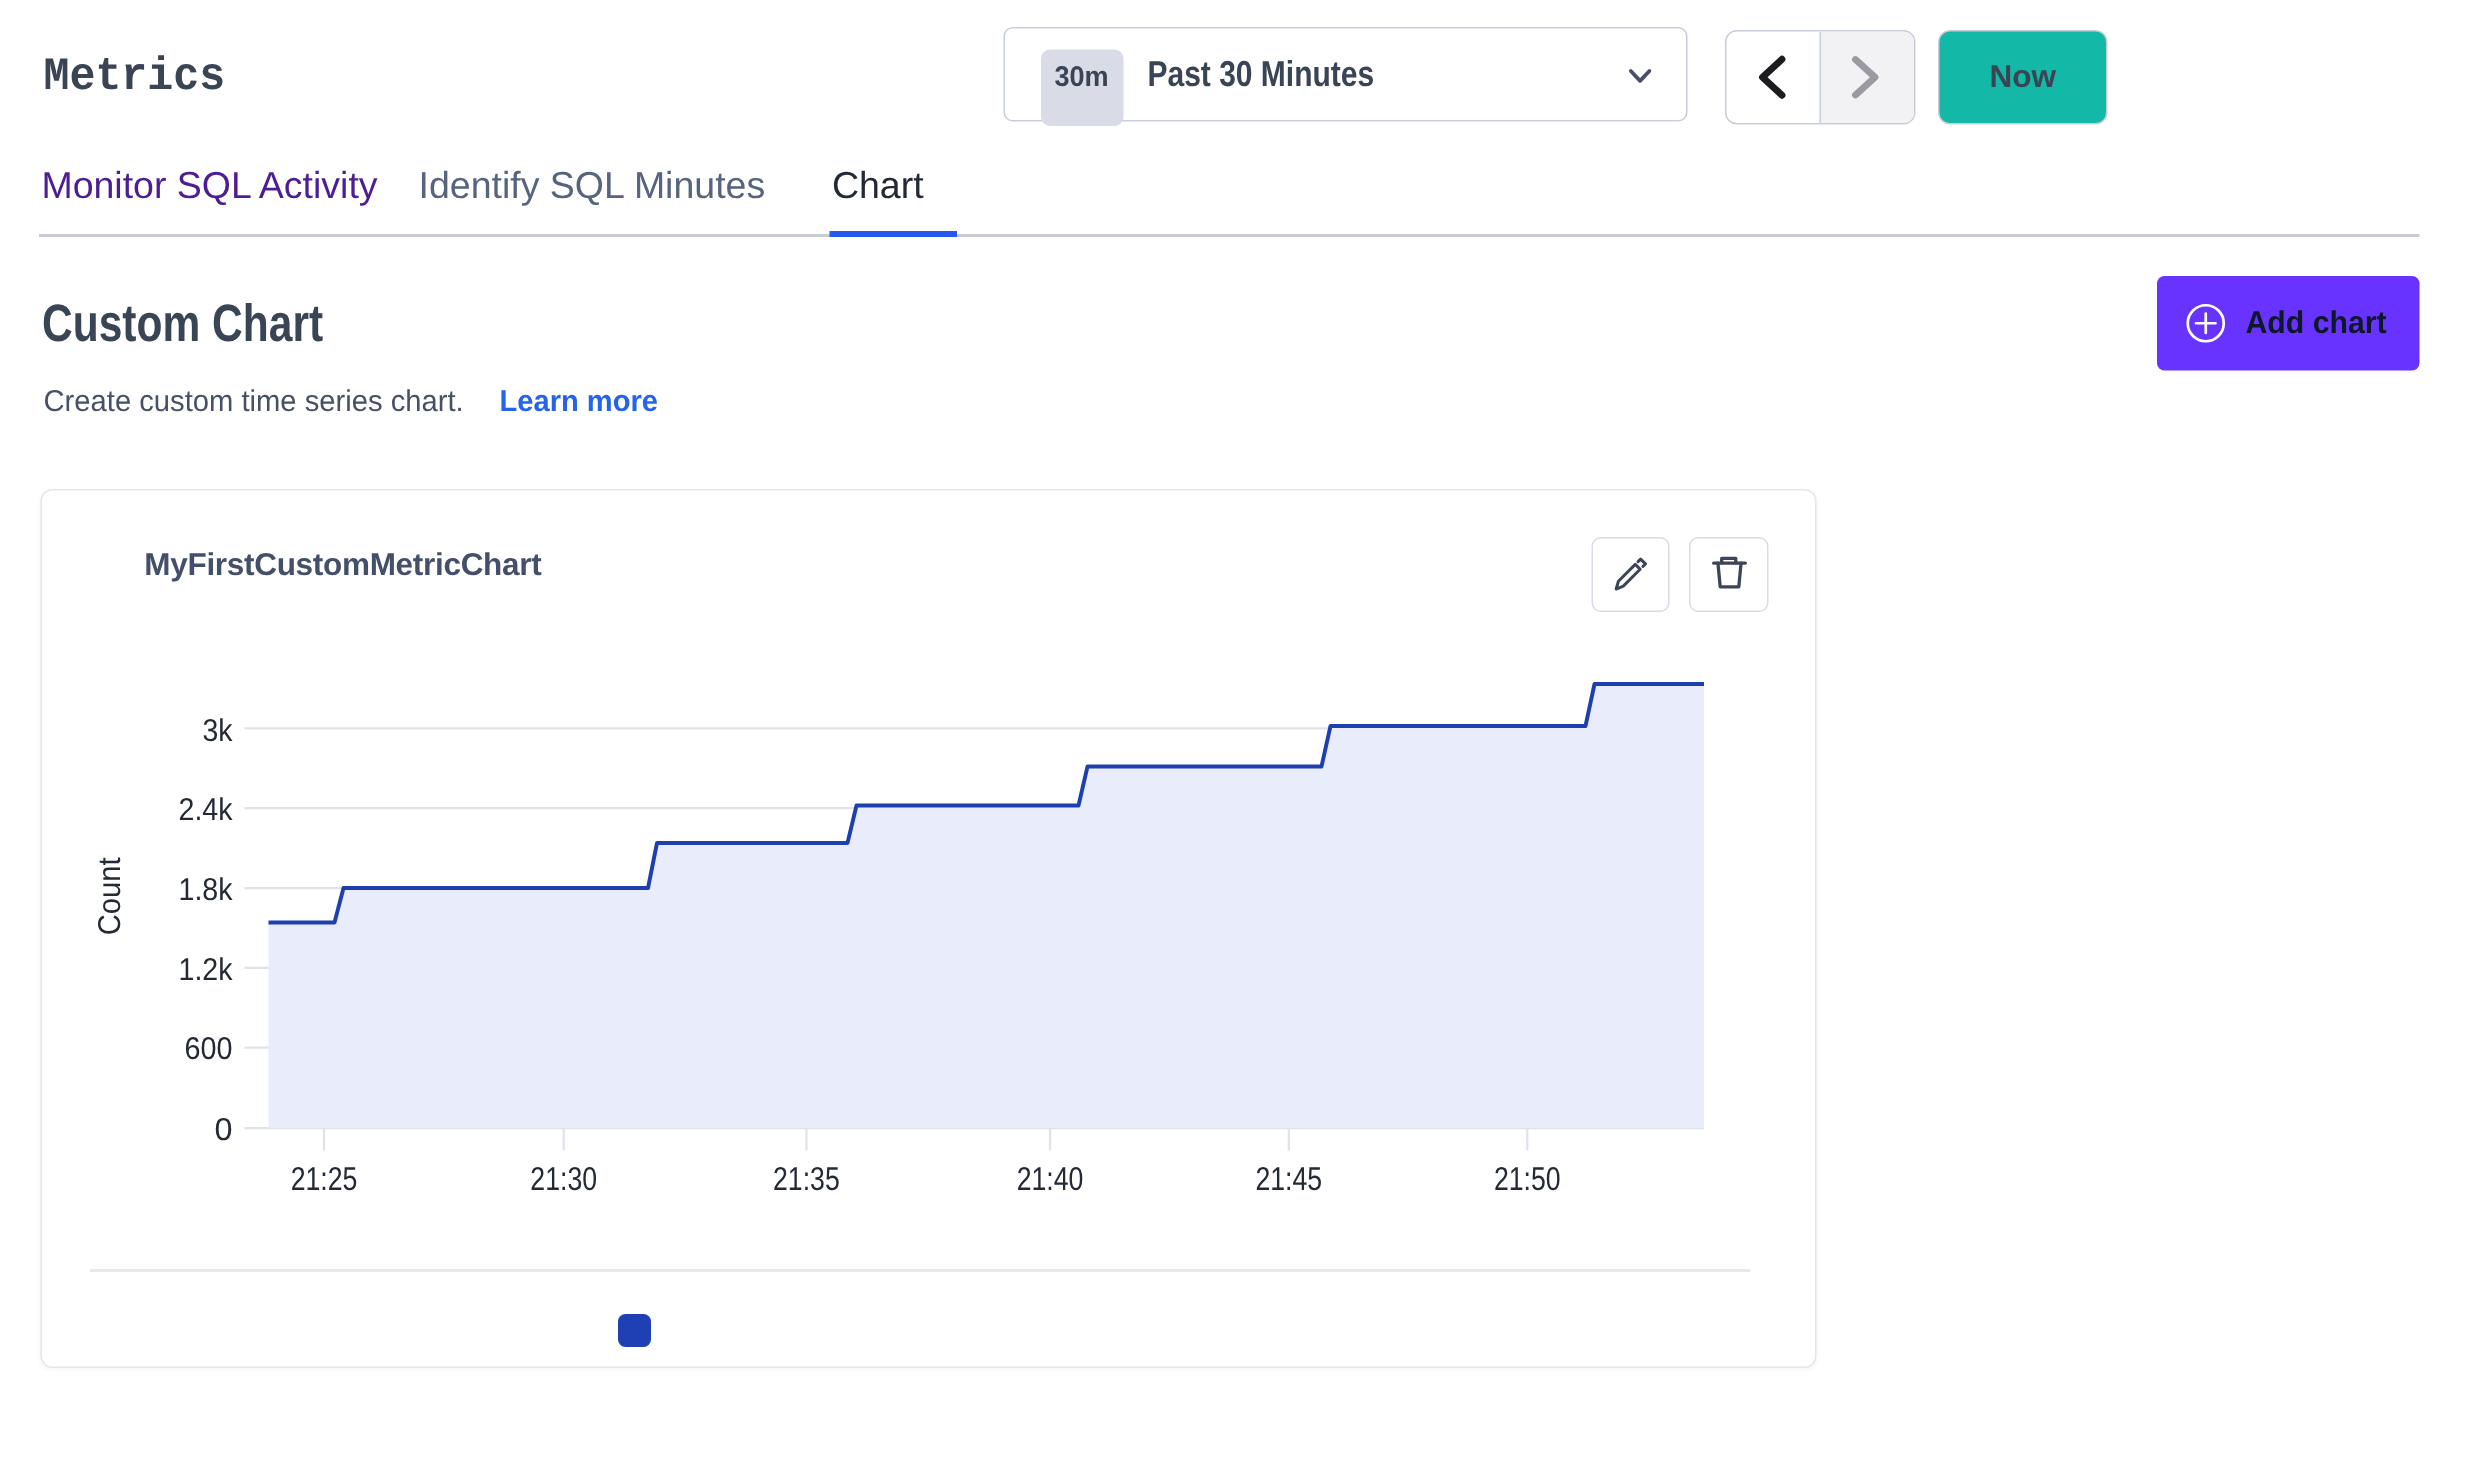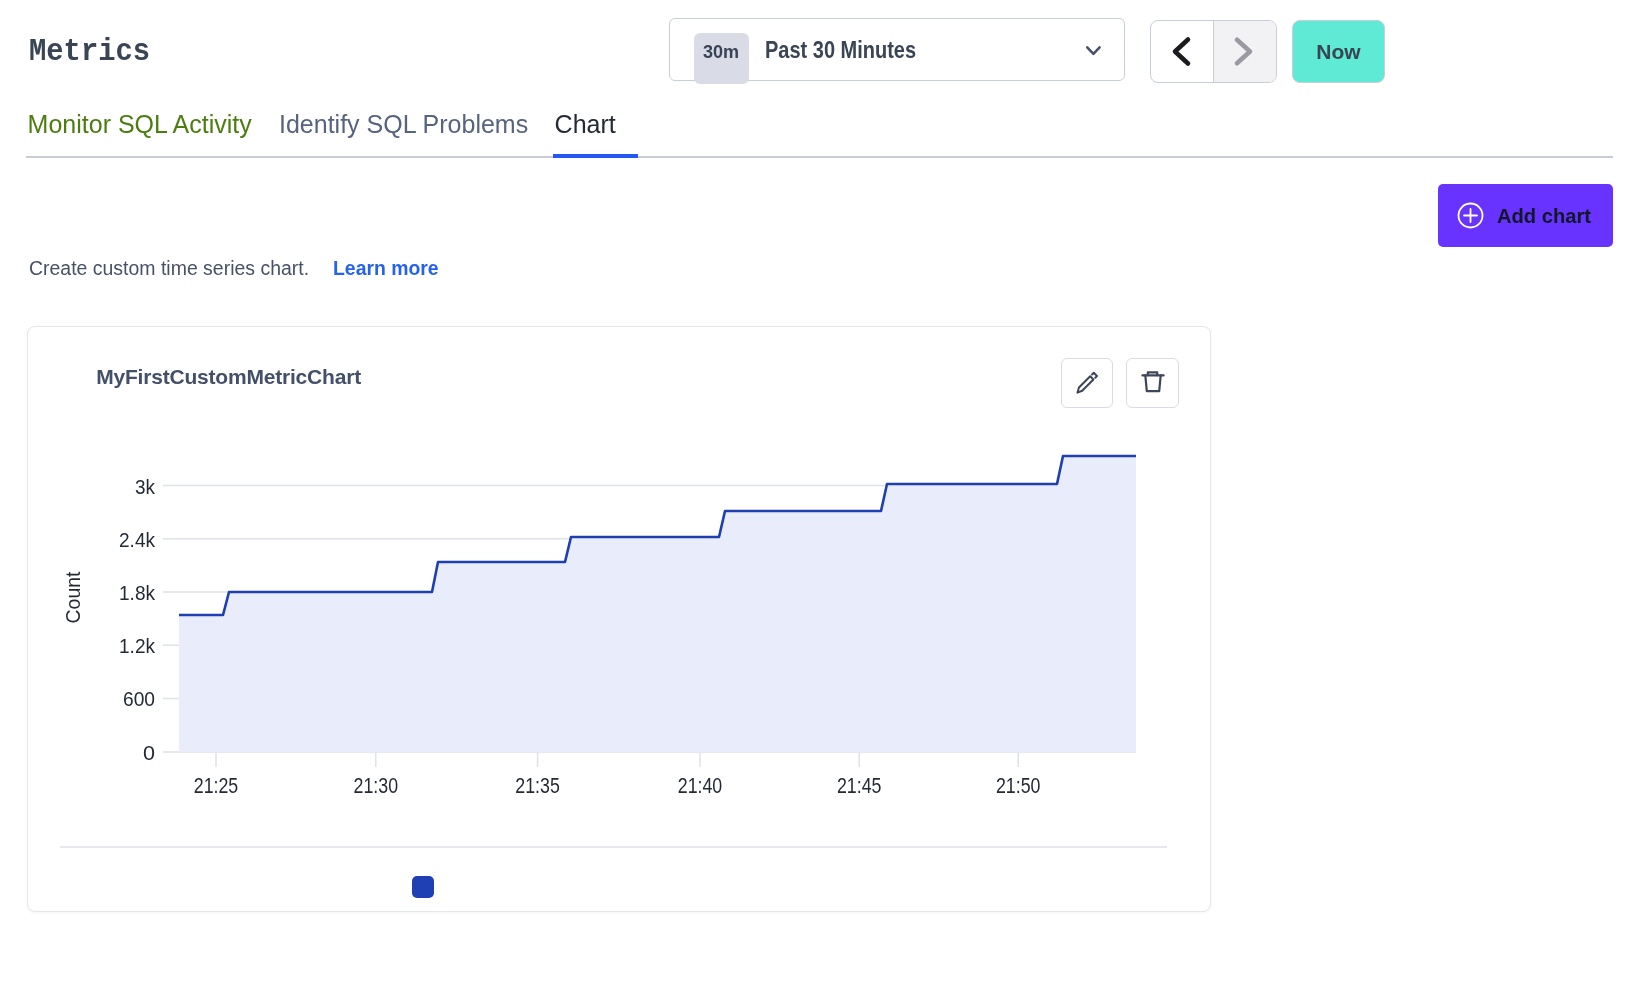--- a/index.html
+++ b/index.html
@@ -15,28 +15,29 @@
   <div class="abs" style="left:28.5px; top:35.6px; font-size:31px; font-weight:bold; color:#394455;font-family:Liberation Mono, monospace;"><span class="sx" style="transform:scaleX(0.93);">Metrics</span></div>
 
   <div class="abs" style="left:669px; top:18px; width:456px; height:63px; border:1px solid #c8cdda; border-radius:6px; background:#fff;"></div>
   <div class="abs" style="left:694px; top:33px; width:54.6px; height:51px; background:#d9dce6; border-radius:6px; text-align:center;"><span class="sx" style="transform:scaleX(0.95); transform-origin:center; font-size:19px; font-weight:bold; color:#394455; line-height:38px;">30m</span></div>
   <div class="abs" style="left:765px; top:38.1px; font-size:24px; font-weight:bold; color:#394455;"><span class="sx" style="transform:scaleX(0.833);">Past 30 Minutes</span></div>
 
   <div class="abs" style="left:1150px; top:20px; width:127px; height:63px; border:1px solid #c8cdda; border-radius:8px; background:#fff; overflow:hidden;">
     <div style="position:absolute; right:0; top:0; width:63px; height:63px; background:#f2f2f4; border-left:1px solid #c8cdda;"></div>
   </div>
 
-  <div class="abs" style="left:1292px; top:20px; width:93px; height:63px; border:1px solid #c8cdda; border-radius:8px; background:#5eead4; text-align:center;"><span style="font-size:21px; font-weight:bold; color:#394455; line-height:61px;">Now</span></div>
+  <div class="abs" style="left:1292px; top:20px; width:113px; height:63px; border:1px solid #c8cdda; border-radius:8px; background:#14b8a6; text-align:center;"><span style="font-size:21px; font-weight:bold; color:#394455; line-height:61px;">Now</span></div>
 
-  <div class="abs" style="left:27.6px; top:111.8px; font-size:25px; color:#4d7c0f;">Monitor SQL Activity</div>
-  <div class="abs" style="left:279px; top:111.8px; font-size:25px; color:#57647e;">Identify SQL Problems</div>
+  <div class="abs" style="left:27.6px; top:111.8px; font-size:25px; color:#4c1d95;">Monitor SQL Activity</div>
+  <div class="abs" style="left:279px; top:111.8px; font-size:25px; color:#57647e;">Identify SQL Minutes</div>
   <div class="abs" style="left:554.6px; top:111.8px; font-size:25px; color:#242a35;">Chart</div>
   <div class="abs" style="left:26px; top:156px; width:1587px; height:1.5px; background:#c9ccd6;"></div>
   <div class="abs" style="left:552.8px; top:153.5px; width:85.7px; height:4.2px; background:#2458f0;"></div>
 
+  <div class="abs" style="left:28px; top:197.8px; font-size:35px; font-weight:bold; color:#394455;"><span class="sx" style="transform:scaleX(0.81);">Custom Chart</span></div>
   <div class="abs" style="left:28.7px; top:257.8px; font-size:20px; color:#475166;"><span class="sx" style="transform:scaleX(0.973);">Create custom time series chart.</span></div>
   <div class="abs" style="left:332.7px; top:257.8px; font-size:20px; font-weight:bold; color:#2563eb;"><span class="sx" style="transform:scaleX(0.97);">Learn more</span></div>
 
   <div class="abs" style="left:1437.6px; top:184px; width:175.7px; height:63px; background:#6933ff; border-radius:5px;"></div>
   <div class="abs" style="left:1497px; top:205.3px; font-size:21px; font-weight:bold; color:#0f172a;"><span class="sx" style="transform:scaleX(0.96);">Add chart</span></div>
 
   <div class="abs" style="left:27px; top:326px; width:1184px; height:586px; border:1px solid #e3e6ec; border-radius:8px; background:#fff; box-shadow:0 1px 3px rgba(40,50,80,0.05);"></div>
   <div class="abs" style="left:60.2px; top:365.5px; font-size:21px; font-weight:bold; color:#44506a; letter-spacing:-0.2px;margin-left:36px;">MyFirstCustomMetricChart</div>
 
   <div class="abs" style="left:1060.6px; top:357.6px; width:52.3px; height:50px; border:1px solid #d8dce8; border-radius:6px; background:#fff;"></div>

